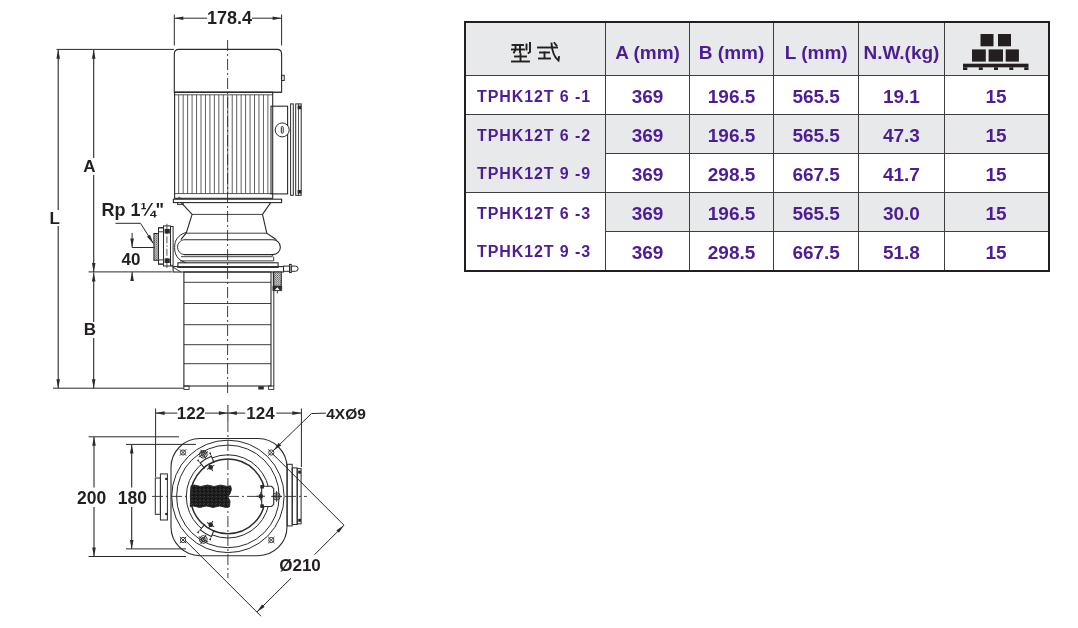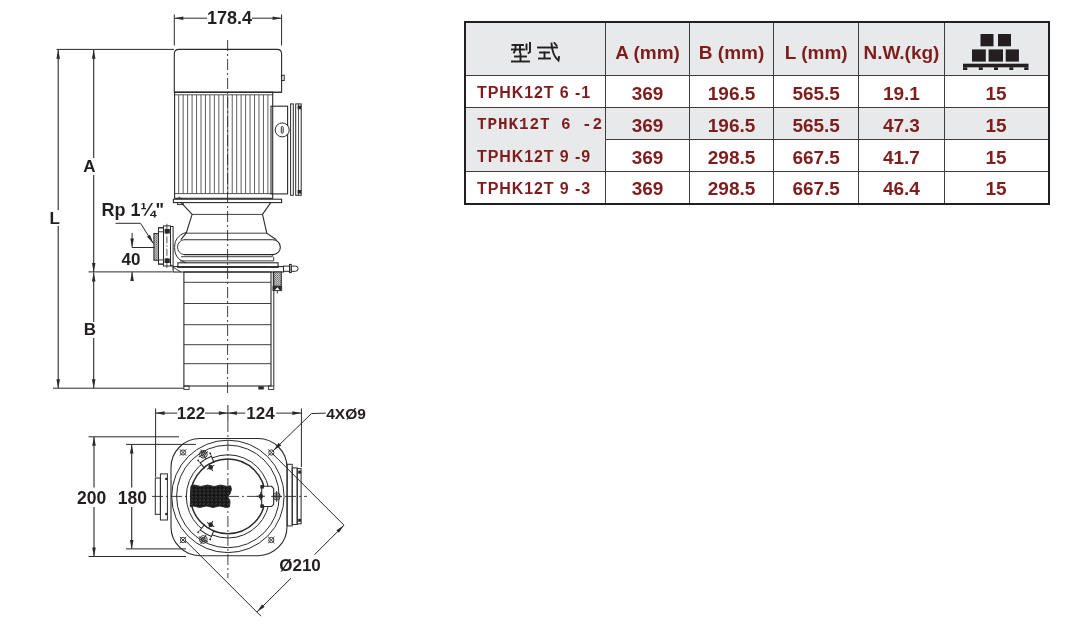--- a/index.html
+++ b/index.html
@@ -1,28 +1,28 @@
 <!DOCTYPE html>
 <html><head>
 <meta charset="utf-8">
 <style>
   html,body{margin:0;padding:0;background:#ffffff;}
   #page{position:relative;width:1078px;height:628px;background:#fff;overflow:hidden;
         font-family:"Liberation Sans", sans-serif;}
   #draw{position:absolute;left:0;top:0;}
   #tbl{position:absolute;left:463.6px;top:20.8px;border-collapse:collapse;table-layout:fixed;border:2.6px solid #231f20;}
   #tbl td{border:1.3px solid #403d3e;padding:0;text-align:center;vertical-align:middle;
-          font-weight:bold;color:#7f1d1d;overflow:hidden;white-space:nowrap;line-height:1;}
+          font-weight:bold;color:#4c1d95;overflow:hidden;white-space:nowrap;line-height:1;}
   #tbl tr.hd td{padding-top:7px;}
   #tbl tr.dr td{padding-top:2.5px;}
   #tbl .hd{height:54px;font-size:19px;}
-  #tbl .dr{height:32px;font-size:19px;}
+  #tbl .dr{height:39px;font-size:19px;}
   #tbl .model{text-align:left;padding-left:11.5px;font-size:16px;letter-spacing:0.9px;}
   .gray{background:#e8e9ea;}
-  .nbb{border-bottom:none !important;font-family:Liberation Mono, monospace;}
+  .nbb{border-bottom:none !important;}
   .nbt{border-top:none !important;}
 </style>
 </head>
 <body>
 <div id="page">
   <svg id="draw" width="1078" height="628" viewBox="0 0 1078 628" fill="none" stroke="none">
 
     <defs>
       <pattern id="hatch" width="3" height="3" patternUnits="userSpaceOnUse" patternTransform="rotate(45)">
         <rect width="3" height="3" fill="#ffffff"></rect>
@@ -389,22 +389,30 @@
     </tr>
     <tr class="dr">
       <td class="model gray nbt">TPHK12T 9 -9</td>
           <td>369</td>
           <td>298.5</td>
           <td>667.5</td>
           <td>41.7</td>
           <td>15</td>
     </tr>
     <tr class="dr">
+      <td class="model nbb">TPHK12T 6 -3</td>
+          <td class="gray">369</td>
+          <td class="gray">196.5</td>
+          <td class="gray">565.5</td>
+          <td class="gray">30.0</td>
+          <td class="gray">15</td>
+    </tr>
+    <tr class="dr">
       <td class="model nbt">TPHK12T 9 -3</td>
           <td>369</td>
           <td>298.5</td>
           <td>667.5</td>
-          <td>46.4</td>
+          <td>51.8</td>
           <td>15</td>
     </tr>
   </tbody>
     </table>
 </div>
 
 </body></html>

